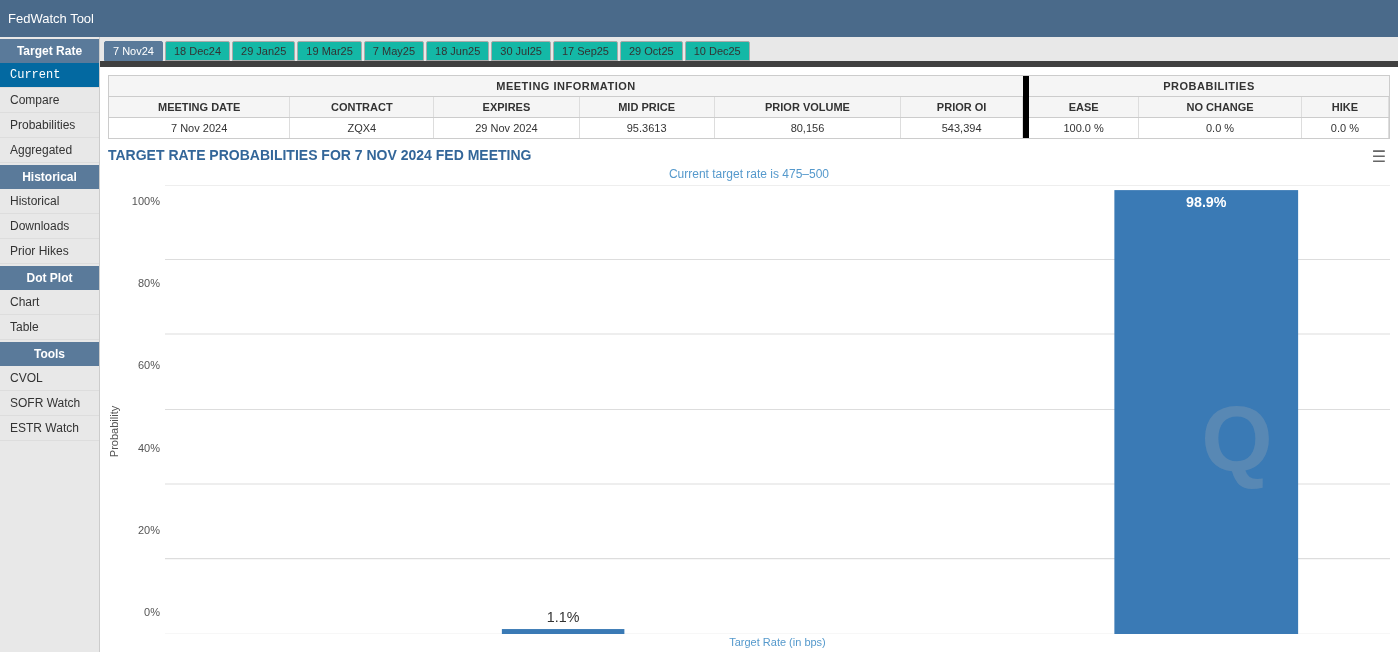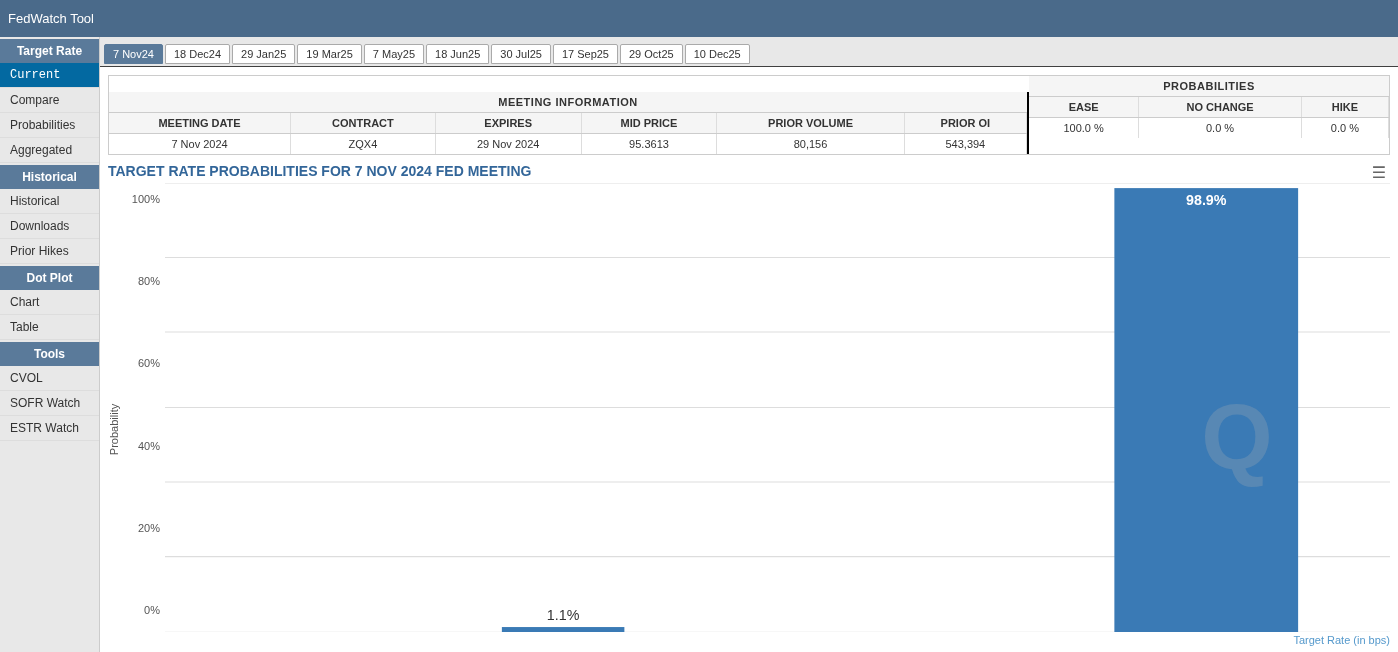--- a/index.html
+++ b/index.html
@@ -64,30 +64,30 @@
       flex-direction: column;
       overflow: hidden;
     }
 
     
     #tab-bar {
       display: flex;
       align-items: center;
       background: #e8e8e8;
       padding: 4px 4px 0 4px;
-      border-bottom: 1px solid #404040;
+      border-bottom: 6px solid #404040;
       height: 30px;
     }
 
     .tab-btn {
       padding: 3px 8px;
       font-size: 11px;
       cursor: pointer;
       border: 1px solid #aaa;
-      background: #ffffff;
+      background: #14b8a6;
       margin-right: 2px;
       border-radius: 2px 2px 0 0;
       color: #333;
     }
     .tab-btn.active {
       background: #5a7a9a;
       color: white;
       border-color: #5a7a9a;
     }
 
@@ -103,22 +103,21 @@
 
     
     #meeting-info-wrapper {
       display: flex;
       border: 1px solid #ccc;
       margin-bottom: 8px;
     }
 
     #meeting-info-section {
       flex: 1;
-      border-right: 2px solid #000000;
-      margin-top: 16px;
+      border-right: 6px solid #000000;
     }
 
     #probabilities-section {
       width: 360px;
     }
 
     .info-header {
       background: #f5f5f5;
       text-align: center;
       padding: 4px;
@@ -206,21 +205,21 @@
       flex-direction: column;
       position: relative;
     }
 
     #chart-svg {
       flex: 1;
       width: 100%;
     }
 
     #x-axis-label {
-      text-align: right;
+      text-align: center;
       font-size: 11px;
       color: #5599cc;
       padding-top: 2px;
     }
 
     
     #y-axis-title {
       writing-mode: vertical-rl;
       transform: rotate(180deg);
       font-size: 11px;
@@ -321,20 +320,21 @@
                   <td>0.0 %</td>
                   <td>0.0 %</td>
                 </tr>
               </tbody>
             </table>
           </div>
         </div>
 
         <div id="chart-section">
           <div id="chart-title">TARGET RATE PROBABILITIES FOR 7 NOV 2024 FED MEETING</div>
+          <div id="chart-subtitle">Current target rate is 475–500</div>
           <div id="menu-icon">☰</div>
 
           <div id="chart-container">
 
             <div id="y-axis-title">Probability</div>
 
             <div id="y-axis">
               <span>100%</span>
               <span>80%</span>
               <span>60%</span>

